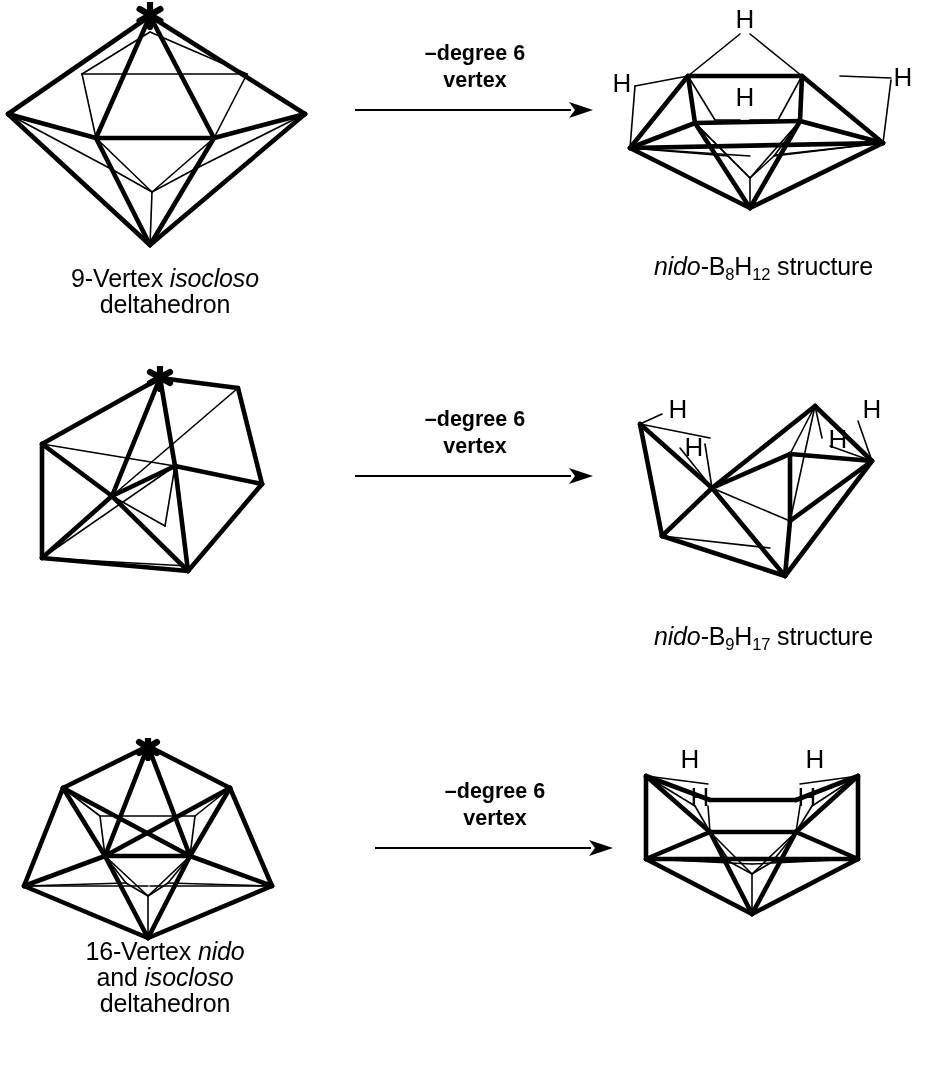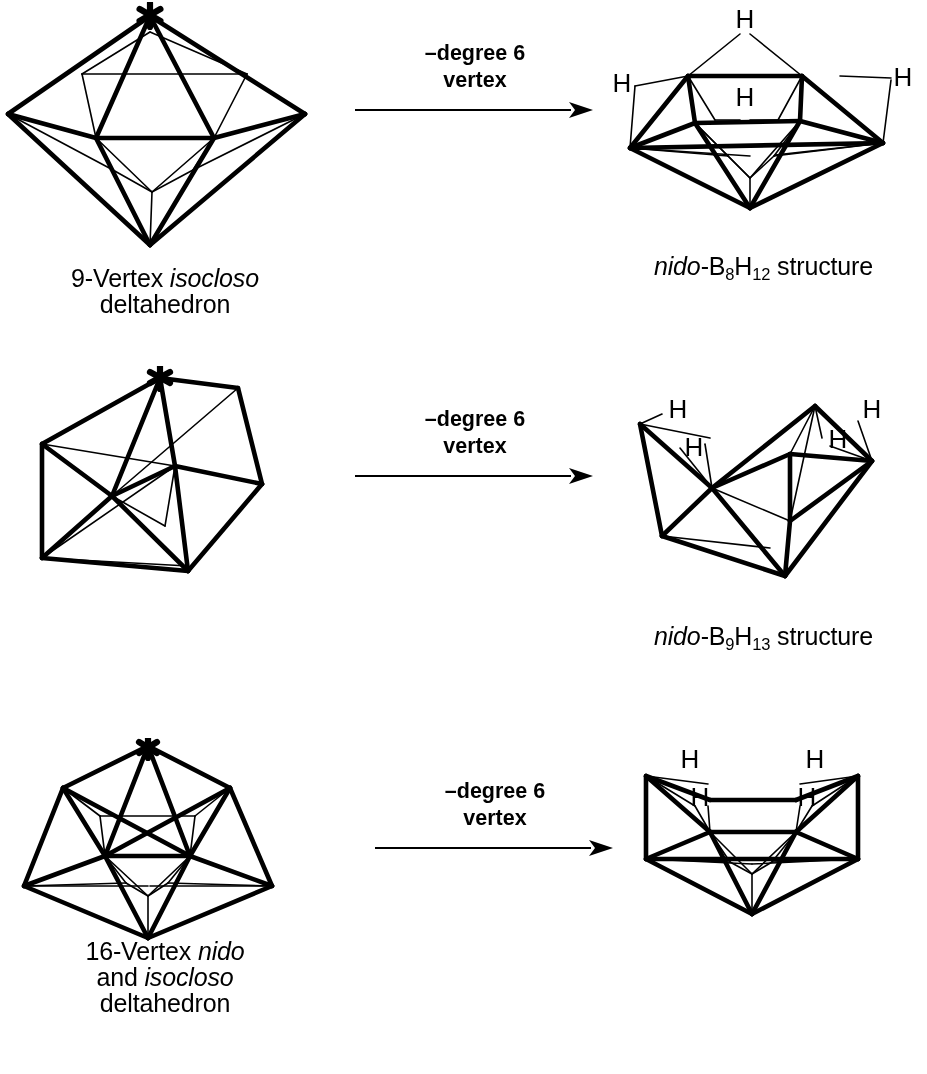--- a/index.html
+++ b/index.html
@@ -335,21 +335,21 @@
           </g>
         </g>
         <g font-family="Liberation Sans, sans-serif" font-size="26" fill="#000">
           <text x="78" y="42" text-anchor="middle">H</text>
           <text x="94" y="80" text-anchor="middle">H</text>
           <text x="238" y="72" text-anchor="middle">H</text>
           <text x="272" y="42" text-anchor="middle">H</text>
         </g>
       </svg>
     </div>
-    <div class="caption"><span class="it">nido</span><span>-B</span><sub>9</sub><span>H</span><sub>13</sub><span> structure</span></div>
+    <div class="caption"><span class="it">nido</span><span>-B</span><sub>9</sub><span>H</span><sub>17</sub><span> structure</span></div>
   </div>
 </div>
 
 <div class="row" id="row-2">
 
   <div class="cell cell-left">
     <div class="figure">
       <svg viewBox="0 0 330 210" xmlns="http://www.w3.org/2000/svg">
         <g fill="none" stroke="#000" stroke-linecap="round" stroke-linejoin="round">
           <g stroke-width="1.6">

